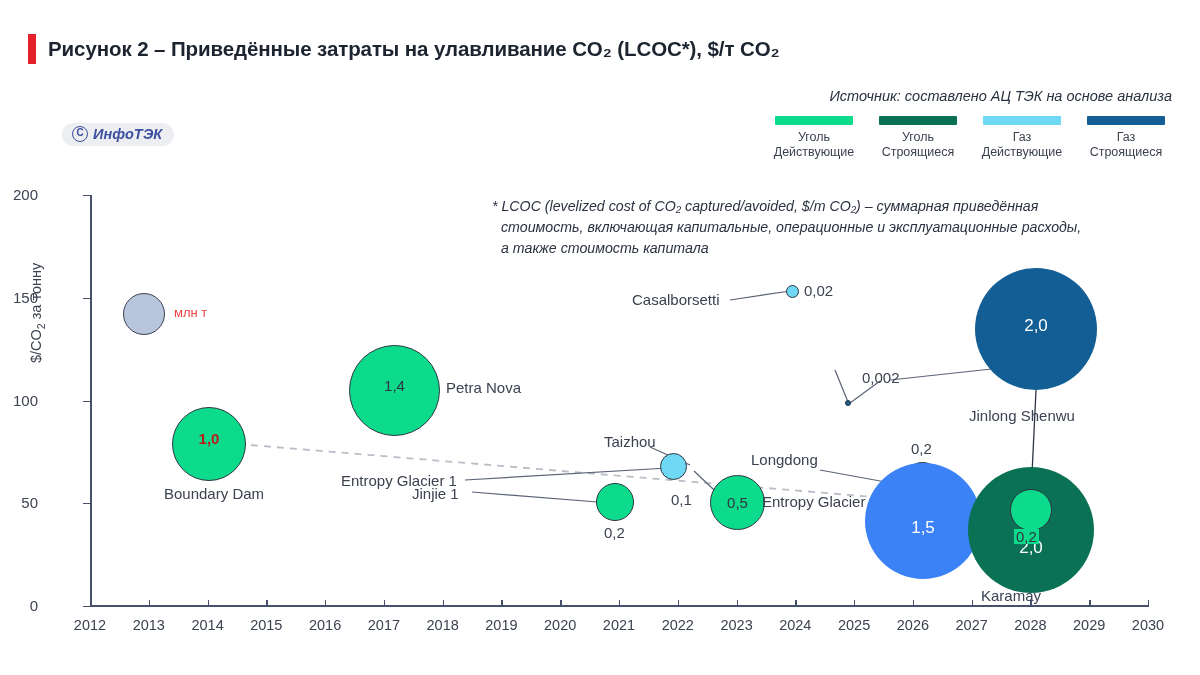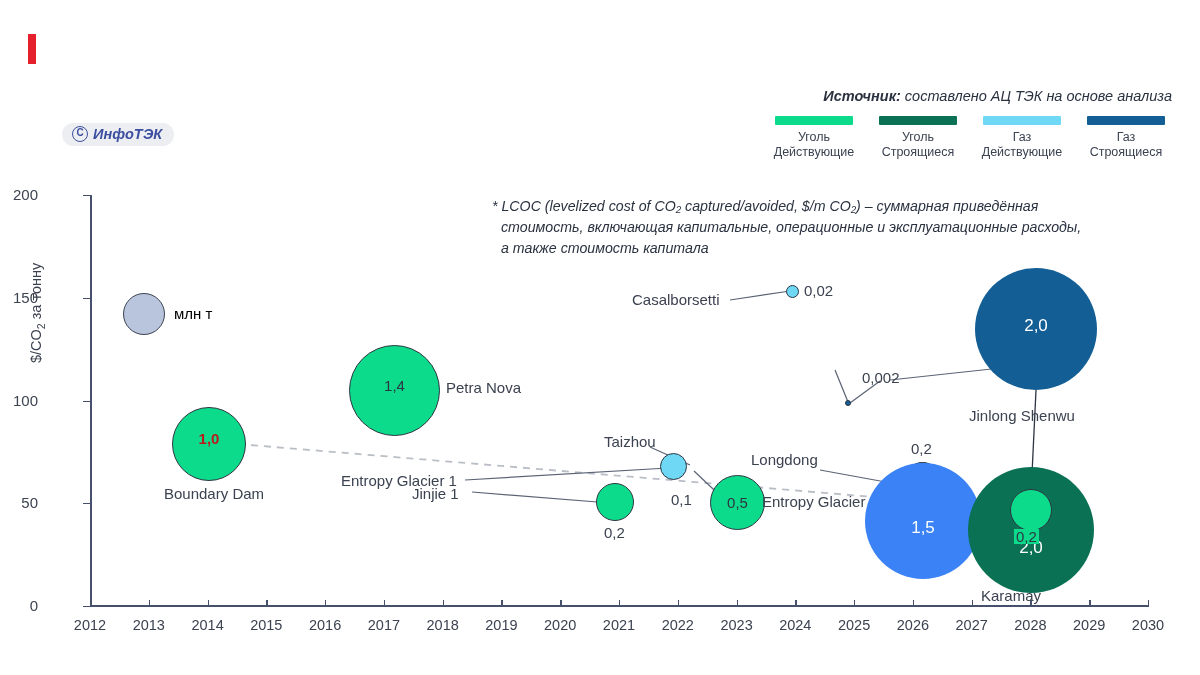--- a/index.html
+++ b/index.html
@@ -47,21 +47,21 @@
   .source-line {
     position: absolute;
     right: 28px;
     top: 88px;
     font-size: 14.5px;
     font-style: italic;
     color: #2a3240;
     white-space: nowrap;
   }
   .source-line b {
-    font-weight: bold;
+    font-weight: normal;
   }
 
   
   .watermark {
     position: absolute;
     left: 62px;
     top: 123px;
     background: #eceef2;
     border-radius: 12px;
     padding: 3px 12px 4px 10px;
@@ -222,41 +222,42 @@
   }
   .point-label {
     position: absolute;
     font-size: 15px;
     color: #3b4250;
     white-space: nowrap;
     line-height: 17px;
   }
   .size-legend-label {
     position: absolute;
-    font-size: 15px;
-    color: #000000;
+    font-size: 13px;
+    color: #ef4444;
     white-space: nowrap;
   }
   svg.overlay {
     position: absolute;
     left: 0;
     top: 0;
     width: 1058px;
     height: 412px;
     overflow: visible;
     pointer-events: none;
   }
 </style>
 </head>
 <body>
 
 <div class="page">
 
   <div class="title-row">
     <div class="title-accent"></div>
+    <div class="title-text">Рисунок 2 – Приведённые затраты на улавливание CO₂ (LCOC*), $/т CO₂</div>
   </div>
 
   <div class="source-line">
     <b>Источник:</b><span> составлено АЦ ТЭК на основе анализа</span>
   </div>
 
   <div class="watermark">
     <span class="c-mark">C</span>
     <span class="wm-text">ИнфоТЭК</span>
   </div>

